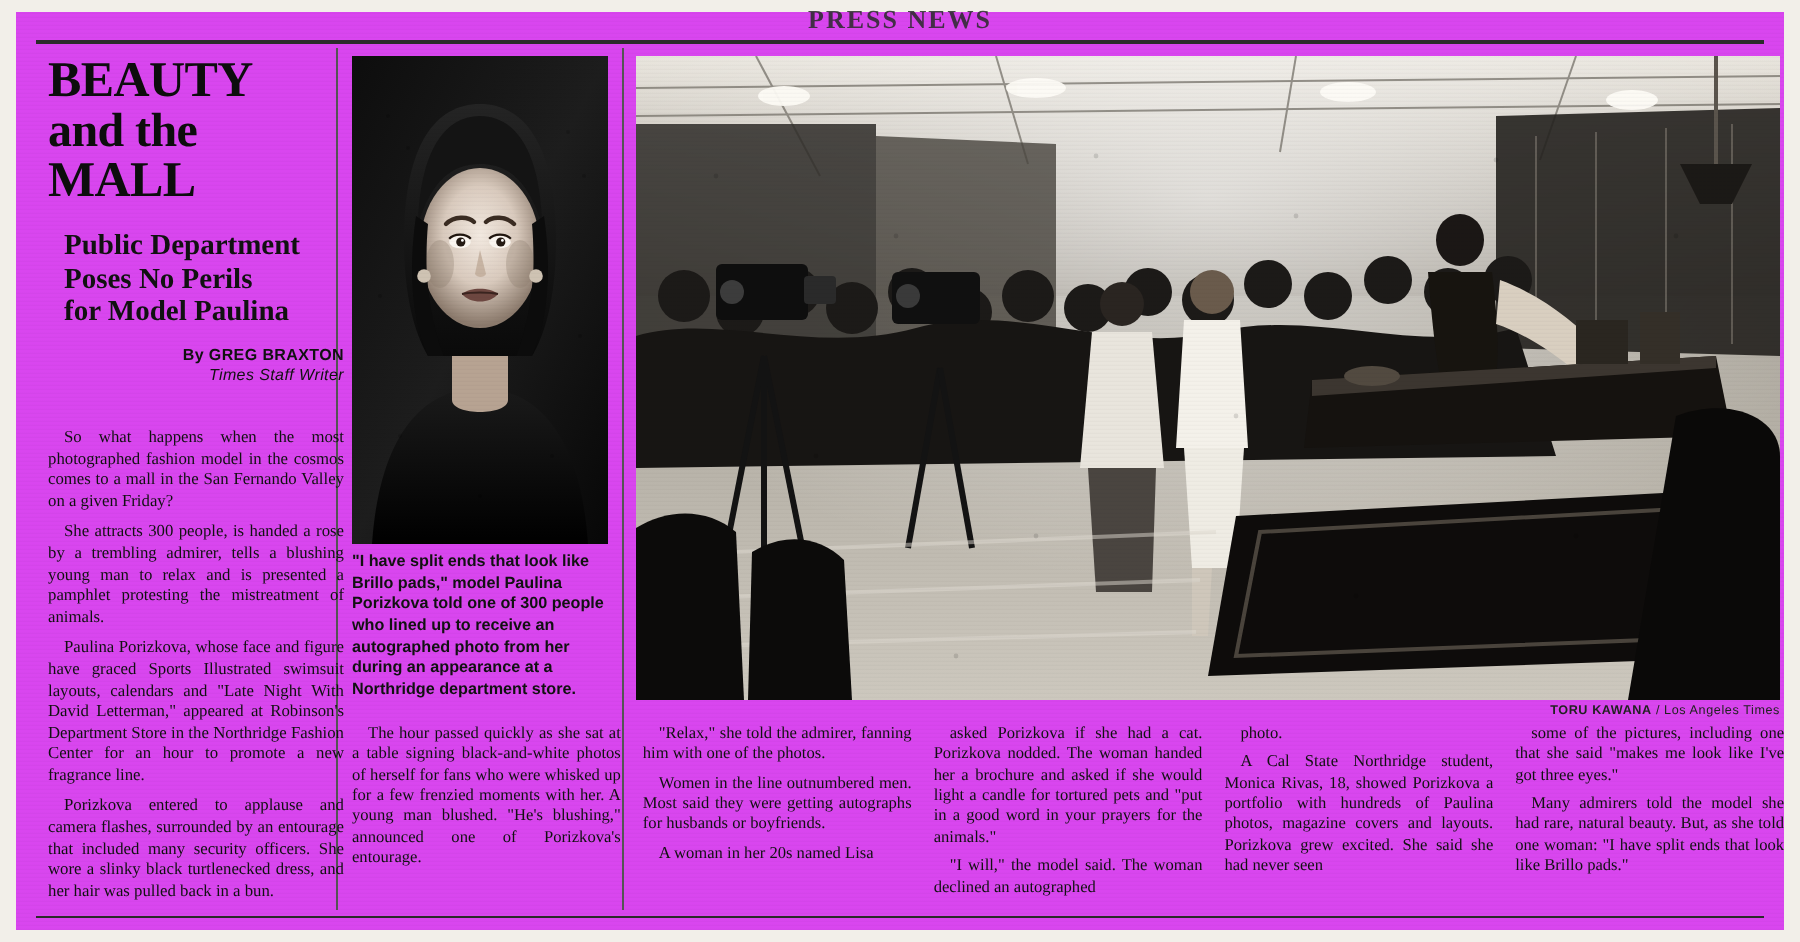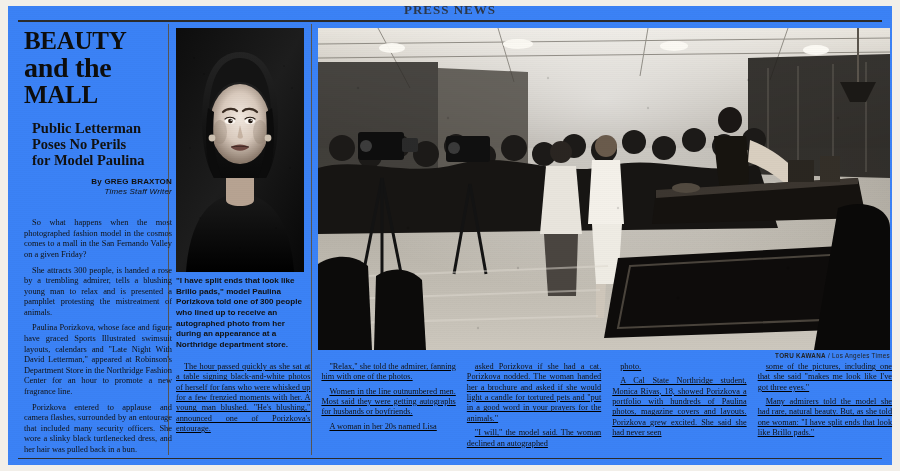--- a/index.html
+++ b/index.html
@@ -19,21 +19,21 @@
     height: 471px;
     background: #f2efe9;
     box-sizing: border-box;
   }
   .paper {
     position: absolute;
     left: 8px;
     top: 6px;
     right: 8px;
     bottom: 6px;
-    background: #3b82f6;
+    background: #d946ef;
     box-sizing: border-box;
   }
   .masthead {
     position: absolute;
     left: 0;
     top: -4px;
     width: 100%;
     text-align: center;
     font-family: "Liberation Serif", serif;
     font-weight: bold;
@@ -76,21 +76,21 @@
   }
   .headline {
     font-family: "Liberation Serif", serif;
     font-weight: bold;
     font-size: 25px;
     line-height: 1.02;
     letter-spacing: -0.3px;
     margin: 0 0 12px 0;
     color: #0d0d0d;
   }
-  .headline .l2 { display: block; font-size: 28px; }
+  .headline .l2 { display: block; font-size: 24px; }
   .subhead {
     font-family: "Liberation Serif", serif;
     font-weight: bold;
     font-size: 14.5px;
     line-height: 1.12;
     margin: 6px 0 0 8px;
     color: #111;
   }
   .byline {
     margin: 9px 0 0 8px;
@@ -167,21 +167,20 @@
   .photo-credit .ph-name { font-weight: bold; }
 
   
   .botcols {
     position: absolute;
     left: 168px;
     top: 356px;
     width: 716px;
     display: flex;
     gap: 11px;
-    text-decoration: underline;
   }
   .botcol {
     width: 137px;
     font-size: 8.3px;
     line-height: 1.25;
     text-align: justify;
     color: #111;
     font-family: "Liberation Serif", serif;
   }
   .botcol p {
@@ -209,21 +208,21 @@
     <div class="vrule" style="left:160px;"></div>
     <div class="vrule" style="left:303px;"></div>
 
     <div class="leftcol">
       <h1 class="headline">
         <span>BEAUTY</span>
         <span class="l2">and the</span>
         <span>MALL</span>
       </h1>
       <div class="subhead">
-        <div>Public Letterman</div>
+        <div>Public Department</div>
         <div>Poses No Perils</div>
         <div>for Model Paulina</div>
       </div>
       <div class="byline">
         <div class="name">By GREG BRAXTON</div>
         <div class="title">Times Staff Writer</div>
       </div>
       <div class="body-text">
         <p class="first">So what happens when the most photographed fashion model in the cosmos comes to a mall in the San Fernando Valley on a given Friday?</p>
         <p>She attracts 300 people, is handed a rose by a trembling admirer, tells a blushing young man to relax and is presented a pamphlet protesting the mistreatment of animals.</p>

